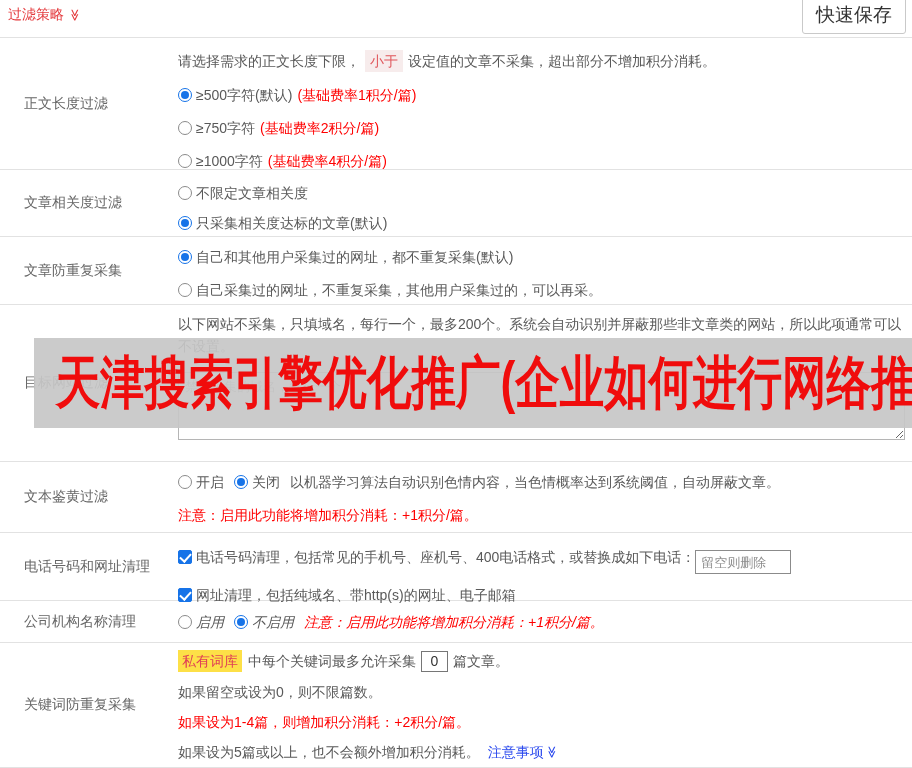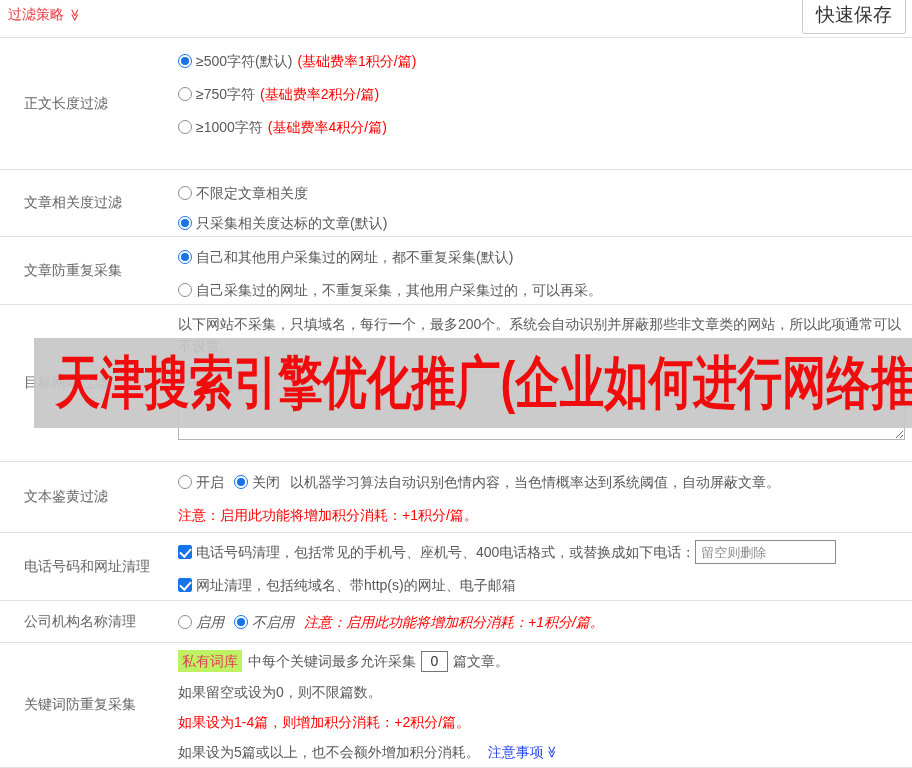--- a/index.html
+++ b/index.html
@@ -27,21 +27,21 @@
   .radio.on::after { content:""; position:absolute; left:2px; top:2px; width:8px; height:8px; border-radius:50%; background:#1673e8; }
 
   
   .cbx { width:14px; height:14px; border:1px solid #8b8b8b; border-radius:2px; background:#fff; margin-right:4px; flex:none; position:relative; }
   .cbx.on { background:#1673e8; border-color:#1673e8; }
   .cbx.on::after { content:""; position:absolute; left:3px; top:0px; width:5px; height:9px; border:solid #fff; border-width:0 2px 2px 0; transform:rotate(42deg); }
 
   .red { color:#ff0000; }
   .fee { color:#ff0000; margin-left:5px; }
   .badge-lt { color:#e0575c; background:#f7ecec; padding:1px 5px; margin:0 5px; }
-  .badge-pk { color:#e03e56; background:#bef264; padding:1px 4px; margin-right:6px; }
+  .badge-pk { color:#e03e56; background:#fde047; padding:1px 4px; margin-right:6px; }
   .link { color:#2b4aee; cursor:pointer; display:inline-flex; align-items:center; gap:2px; margin-left:8px; }
   .gap { margin-left:10px; }
 
   input.txt { height:24px; border:1px solid #8b8b8b; font-size:13px; font-family:inherit; color:#333; padding:0 5px; }
   input.txt::placeholder { color:#8d8d8d; }
   input.num { width:27px; height:21px; border:1px solid #767676; text-align:center; font-size:14px; font-family:inherit; color:#333; margin:0 5px; }
   textarea.ta { width:727px; height:68px; border:1px solid #b5b5b5; font-family:inherit; font-size:13px; color:#555; padding:5px 6px; resize:both; }
   textarea.ta::placeholder { color:#9a9a9a; }
 
   
@@ -70,20 +70,25 @@
     <div class="hdr-title">
       <span>过滤策略</span>
       <span class="chev">≫</span>
     </div>
     <button class="save-btn">快速保存</button>
   </div>
 
   <div class="row r1">
     <div class="lbl">正文长度过滤</div>
     <div class="cnt">
+      <div class="line line1">
+        <span>请选择需求的正文长度下限，</span>
+          <span class="badge-lt">小于</span>
+          <span>设定值的文章不采集，超出部分不增加积分消耗。</span>
+      </div>
       <div class="line optline">
         <label class="opt">
           <span class="radio on"></span>
           <span>≥500字符(默认)</span>
           <span class="fee">(基础费率1积分/篇)</span>
         </label>
       </div>
       <div class="line optline">
         <label class="opt">
           <span class="radio"></span>
@@ -164,21 +169,21 @@
   </div>
 
   <div class="row r6">
     <div class="lbl">电话号码和网址清理</div>
     <div class="cnt">
       <div class="line line1">
         <label class="opt">
           <span class="cbx on"></span>
           <span>电话号码清理，包括常见的手机号、座机号、400电话格式，或替换成如下电话：</span>
         </label>
-        <input class="txt" style="width: 141px;" placeholder="留空则删除">
+        <input class="txt" style="width: 96px; margin-top: 10px;" placeholder="留空则删除">
       </div>
       <div class="line line2">
         <label class="opt">
           <span class="cbx on"></span>
           <span>网址清理，包括纯域名、带http(s)的网址、电子邮箱</span>
         </label>
       </div>
     </div>
   </div>
 

